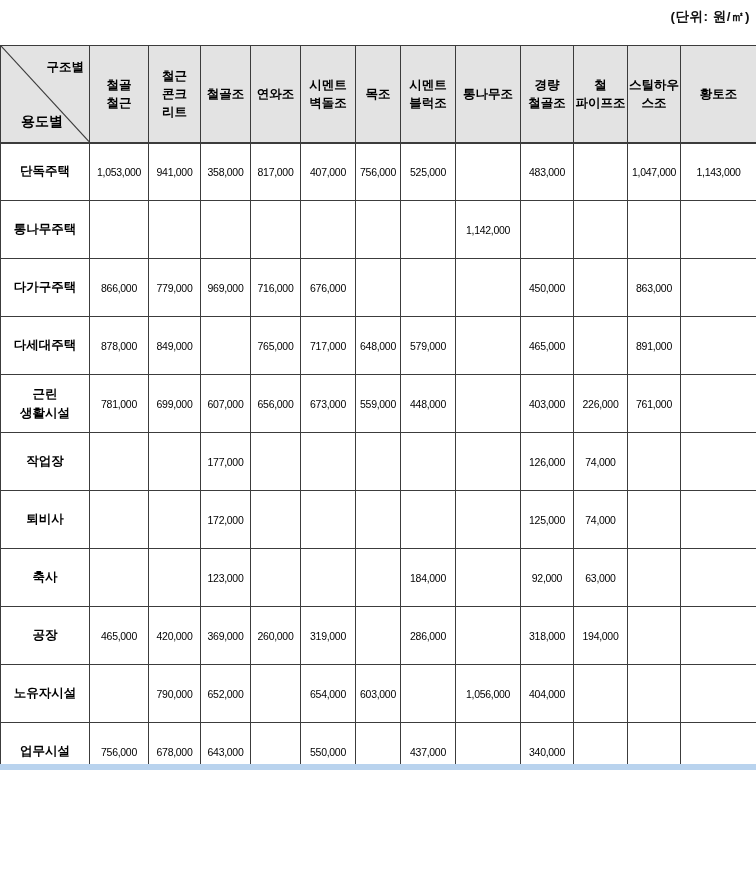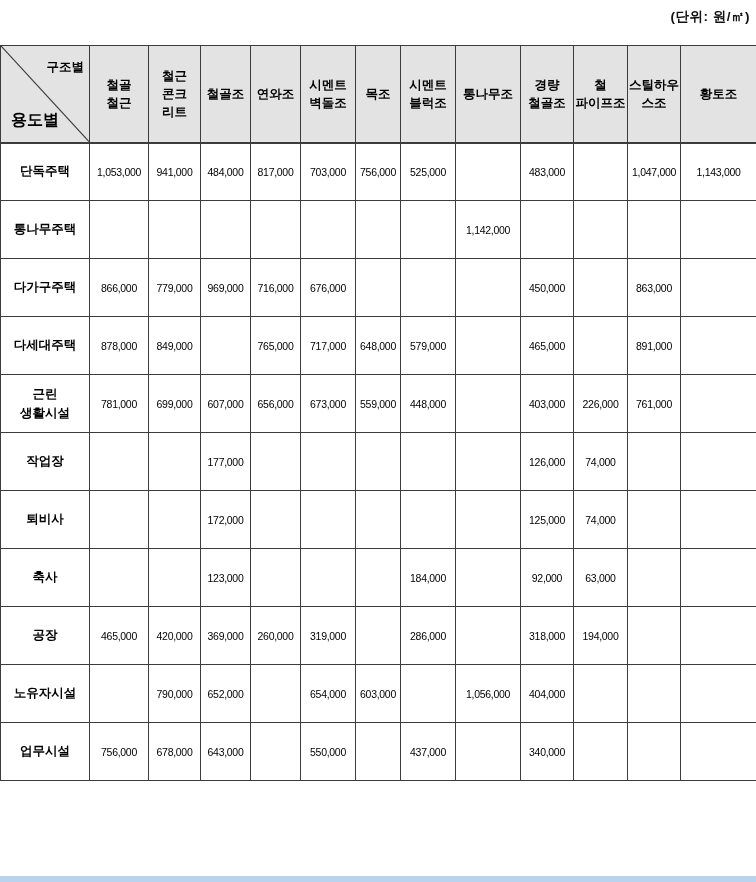--- a/index.html
+++ b/index.html
@@ -2,21 +2,21 @@
 <html><head>
 <meta charset="utf-8">
 <style>
   * { margin: 0; padding: 0; box-sizing: border-box; }
   html, body { background: #ffffff; }
   body { font-family: "Liberation Sans", "DejaVu Sans", sans-serif; }
 
   .page {
     position: relative;
     width: 756px;
-    height: 882px;
+    height: 770px;
     background: #ffffff;
     overflow: hidden;
   }
 
   .unit-label {
     position: absolute;
     top: 8px;
     right: 6px;
     font-size: 13.5px;
     font-weight: bold;
@@ -65,22 +65,22 @@
   .corner-top {
     position: absolute;
     top: 12px;
     right: 5px;
     font-size: 12.5px;
     font-weight: bold;
   }
   .corner-bottom {
     position: absolute;
     bottom: 10px;
-    left: 10px;
-    font-size: 16px;
+    left: 20px;
+    font-size: 14px;
     font-weight: bold;
   }
 
   .cost-table tbody th.row-label {
     background: #ffffff;
     font-size: 12.5px;
     font-weight: bold;
     color: #000;
     white-space: pre-line;
     line-height: 1.5;
@@ -152,23 +152,23 @@
           <th>스틸하우
 스조</th>
           <th>황토조</th>
         </tr>
       </thead>
     <tbody>
         <tr>
           <th class="row-label">단독주택</th>
           <td>1,053,000</td>
           <td>941,000</td>
-          <td>484,000</td>
+          <td>358,000</td>
           <td>817,000</td>
-          <td>703,000</td>
+          <td>407,000</td>
           <td>756,000</td>
           <td>525,000</td>
           <td></td>
           <td>483,000</td>
           <td></td>
           <td>1,047,000</td>
           <td>1,143,000</td>
         </tr>
         <tr>
           <th class="row-label">통나무주택</th>

